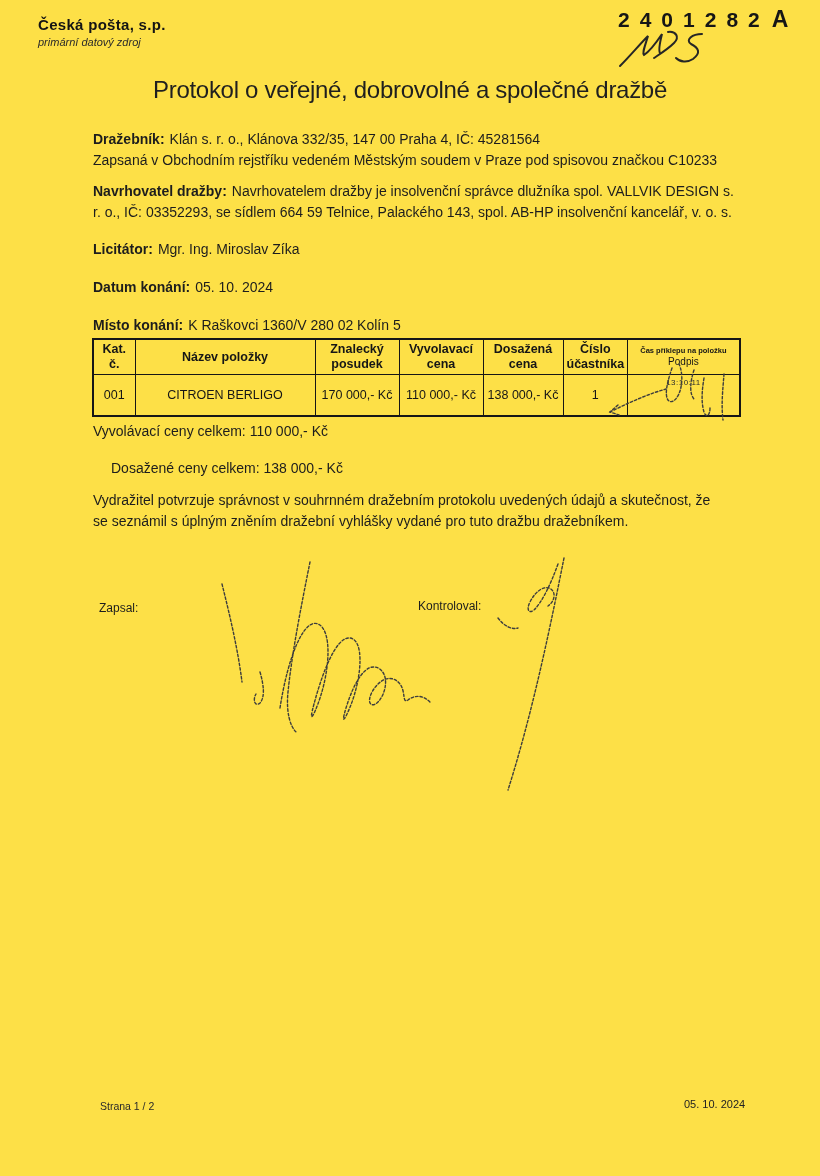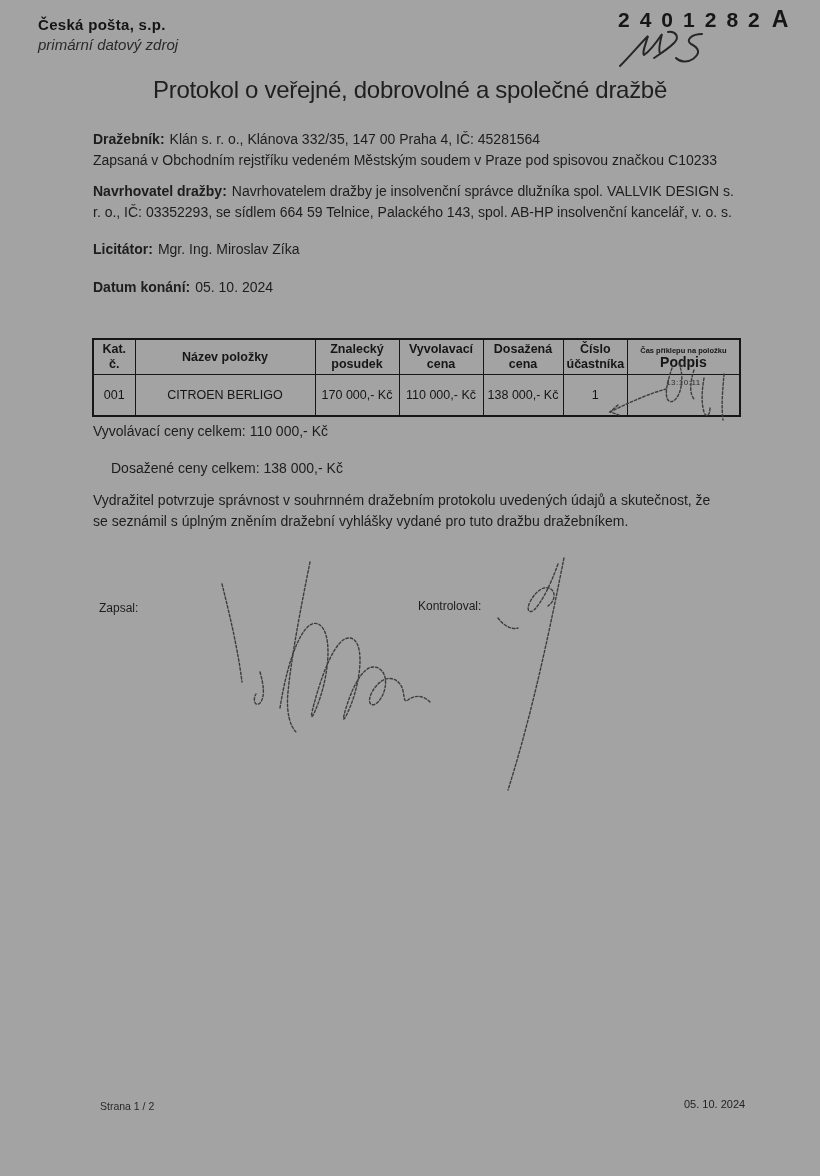--- a/index.html
+++ b/index.html
@@ -1,29 +1,29 @@
 <!DOCTYPE html>
 <html><head>
 <meta charset="utf-8">
 <style>
   html,body { margin:0; padding:0; background:#e8e8e8; }
   .page {
     position:relative;
     width:820px; height:1176px;
     margin:0 auto;
-    background:#a3a3a3;
+    background:#fde047;
     font-family:"Liberation Sans", sans-serif;
     color:#1c1c1c;
     overflow:hidden;
   }
   .abs { position:absolute; }
 
   
   .org-name { font-size:15px; font-weight:700; letter-spacing:0.3px; color:#141414; }
-  .org-sub  { font-size:15px; font-style:italic; margin-top:3px; color:#2a2a2a; }
+  .org-sub  { font-size:11px; font-style:italic; margin-top:3px; color:#2a2a2a; }
 
   .stamp-number {
     font-size:21px; font-weight:700; letter-spacing:10px;
     color:#161616; white-space:nowrap;
   }
   .stamp-letter { font-size:23px; letter-spacing:0; margin-left:2px; }
 
   .doc-title {
     left:0; right:0; top:76px; text-align:center;
     font-size:24px; font-weight:400; letter-spacing:-0.3px; color:#1f1f1f;
@@ -43,21 +43,21 @@
   table.auction th, table.auction td {
     border:1.6px solid #161616;
     padding:1px 3px;
     text-align:center;
     vertical-align:middle;
   }
   table.auction { border:2px solid #161616; }
   table.auction th { font-weight:700; line-height:15px; height:32px; }
   table.auction td { height:38px; }
   .th-small { display:block; font-size:7.5px; font-weight:700; line-height:9px; margin-top:1px; }
-  .th-podpis { display:block; font-size:14px; font-weight:700; line-height:14px; }
+  .th-podpis { display:block; font-size:10px; font-weight:400; line-height:14px; }
   td.cell-nazev { text-align:left; padding-left:6px; }
   td.cell-podpis { position:relative; }
   .timestamp { position:absolute; top:3px; left:38px; font-size:8px; color:#2c2c2c; letter-spacing:0.5px; }
 
   .totals { font-size:14px; color:#1d1d1d; }
 
   .sig-label { font-size:12px; color:#1d1d1d;text-align:center; }
 
   .footer-page { font-size:10.5px; color:#2a2a2a; }
   .footer-date { font-size:11px; color:#222; }
@@ -105,20 +105,23 @@
   </div>
 
   <div class="abs para" style="left:93px; top:239px;">
     <b>Licitátor:</b><span>Mgr. Ing. Miroslav Zíka</span>
   </div>
 
   <div class="abs para" style="left:93px; top:277px;">
     <b>Datum konání:</b><span>05. 10. 2024</span>
   </div>
 
+  <div class="abs para" style="left:93px; top:315px;">
+    <b>Místo konání:</b><span>K Raškovci 1360/V 280 02 Kolín 5</span>
+  </div>
 
   <table class="auction abs" style="left:92px; top:338px;">
     <colgroup>
       <col style="width:42px">
         <col style="width:180px">
         <col style="width:84px">
       <col style="width:84px">
         <col style="width:80px">
         <col style="width:62px">
         <col style="width:112px">

